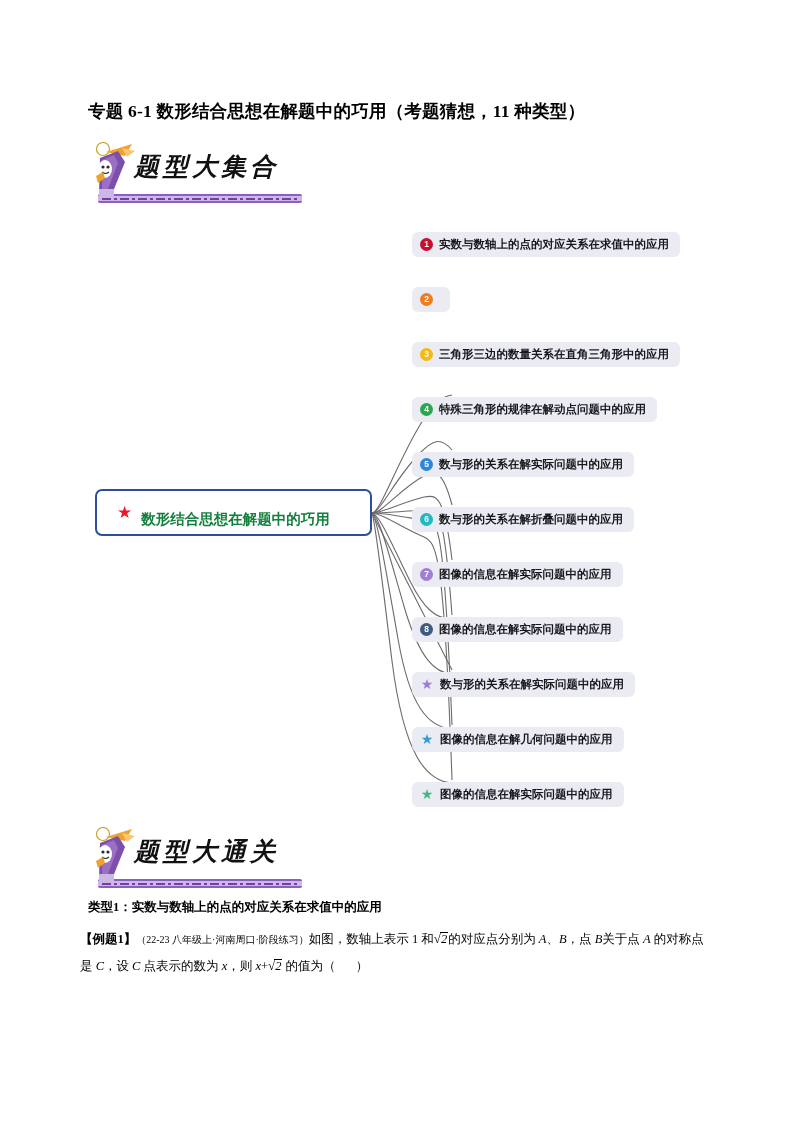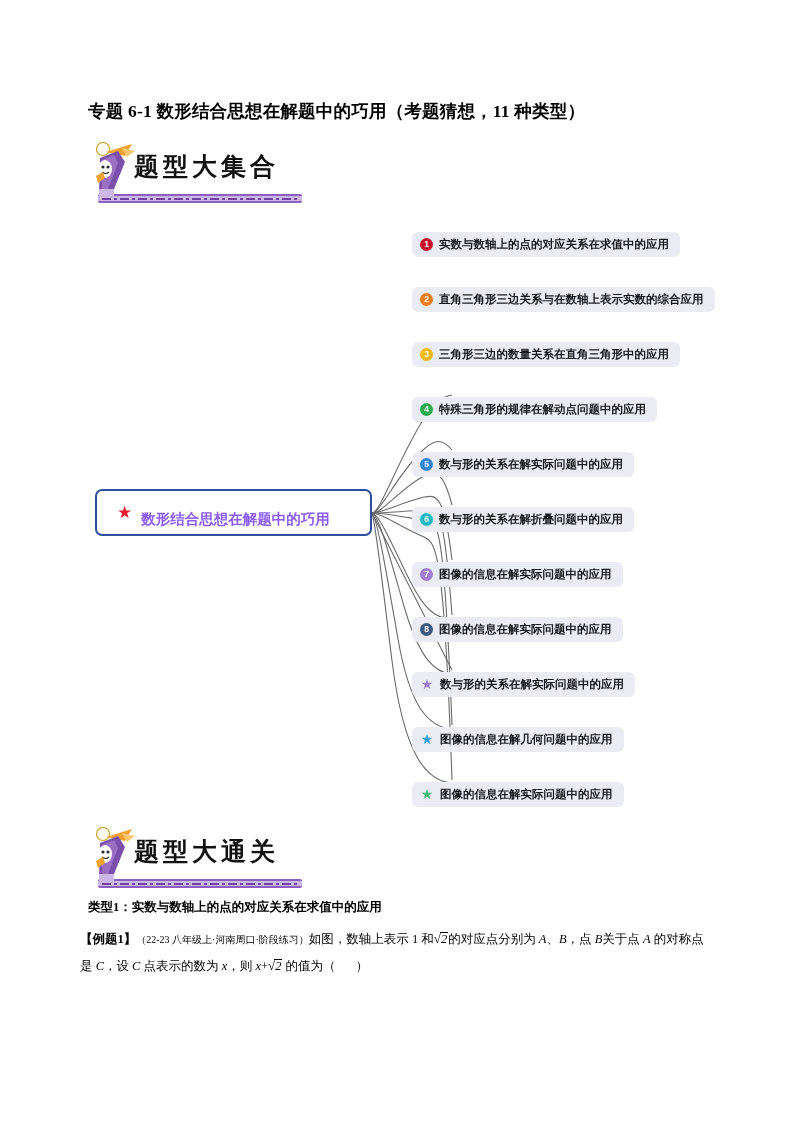--- a/index.html
+++ b/index.html
@@ -42,20 +42,21 @@
   }
   .banner-text {
     position: absolute;
     left: 42px;
     top: 8px;
     font-size: 25px;
     font-weight: bold;
     letter-spacing: 4px;
     color: #111111;
     font-family: "Liberation Serif", "DejaVu Serif", serif;
+    font-style: italic;
     white-space: nowrap;
     z-index: 2;
     text-align: center;
   }
   .banner-rule {
     position: absolute;
     left: 6px;
     top: 52px;
     width: 204px;
     height: 9px;
@@ -111,21 +112,21 @@
   }
   .center-star {
     color: #e8192c;
     font-size: 17px;
     line-height: 1;
     margin-right: 9px;
   }
   .center-label {
     font-size: 14.5px;
     font-weight: bold;
-    color: #8b5cf6;
+    color: #15803d;
     white-space: nowrap;
     font-family: Liberation Sans, sans-serif;
     margin-top: 13px;
   }
 
   .leaf {
     position: absolute;
     height: 25px;
     background: #ebecf3;
     border-radius: 6px;
@@ -244,21 +245,20 @@
     <span class="center-star" style="color: rgb(232, 25, 44);">★</span>
     <span class="center-label">数形结合思想在解题中的巧用</span>
   </div>
 
   <div class="leaf" style="left:332px; top:17px;">
     <span class="leaf-badge" style="background: rgb(200, 16, 46);">1</span>
     <span class="leaf-label">实数与数轴上的点的对应关系在求值中的应用</span>
   </div>
   <div class="leaf" style="left:332px; top:72px;">
     <span class="leaf-badge" style="background: rgb(239, 125, 26);">2</span>
-    <span class="leaf-label">直角三角形三边关系与在数轴上表示实数的综合应用</span>
   </div>
   <div class="leaf" style="left:332px; top:127px;">
     <span class="leaf-badge" style="background: rgb(245, 185, 21);">3</span>
     <span class="leaf-label">三角形三边的数量关系在直角三角形中的应用</span>
   </div>
   <div class="leaf" style="left:332px; top:182px;">
     <span class="leaf-badge" style="background: rgb(42, 168, 79);">4</span>
     <span class="leaf-label">特殊三角形的规律在解动点问题中的应用</span>
   </div>
   <div class="leaf" style="left:332px; top:237px;">

